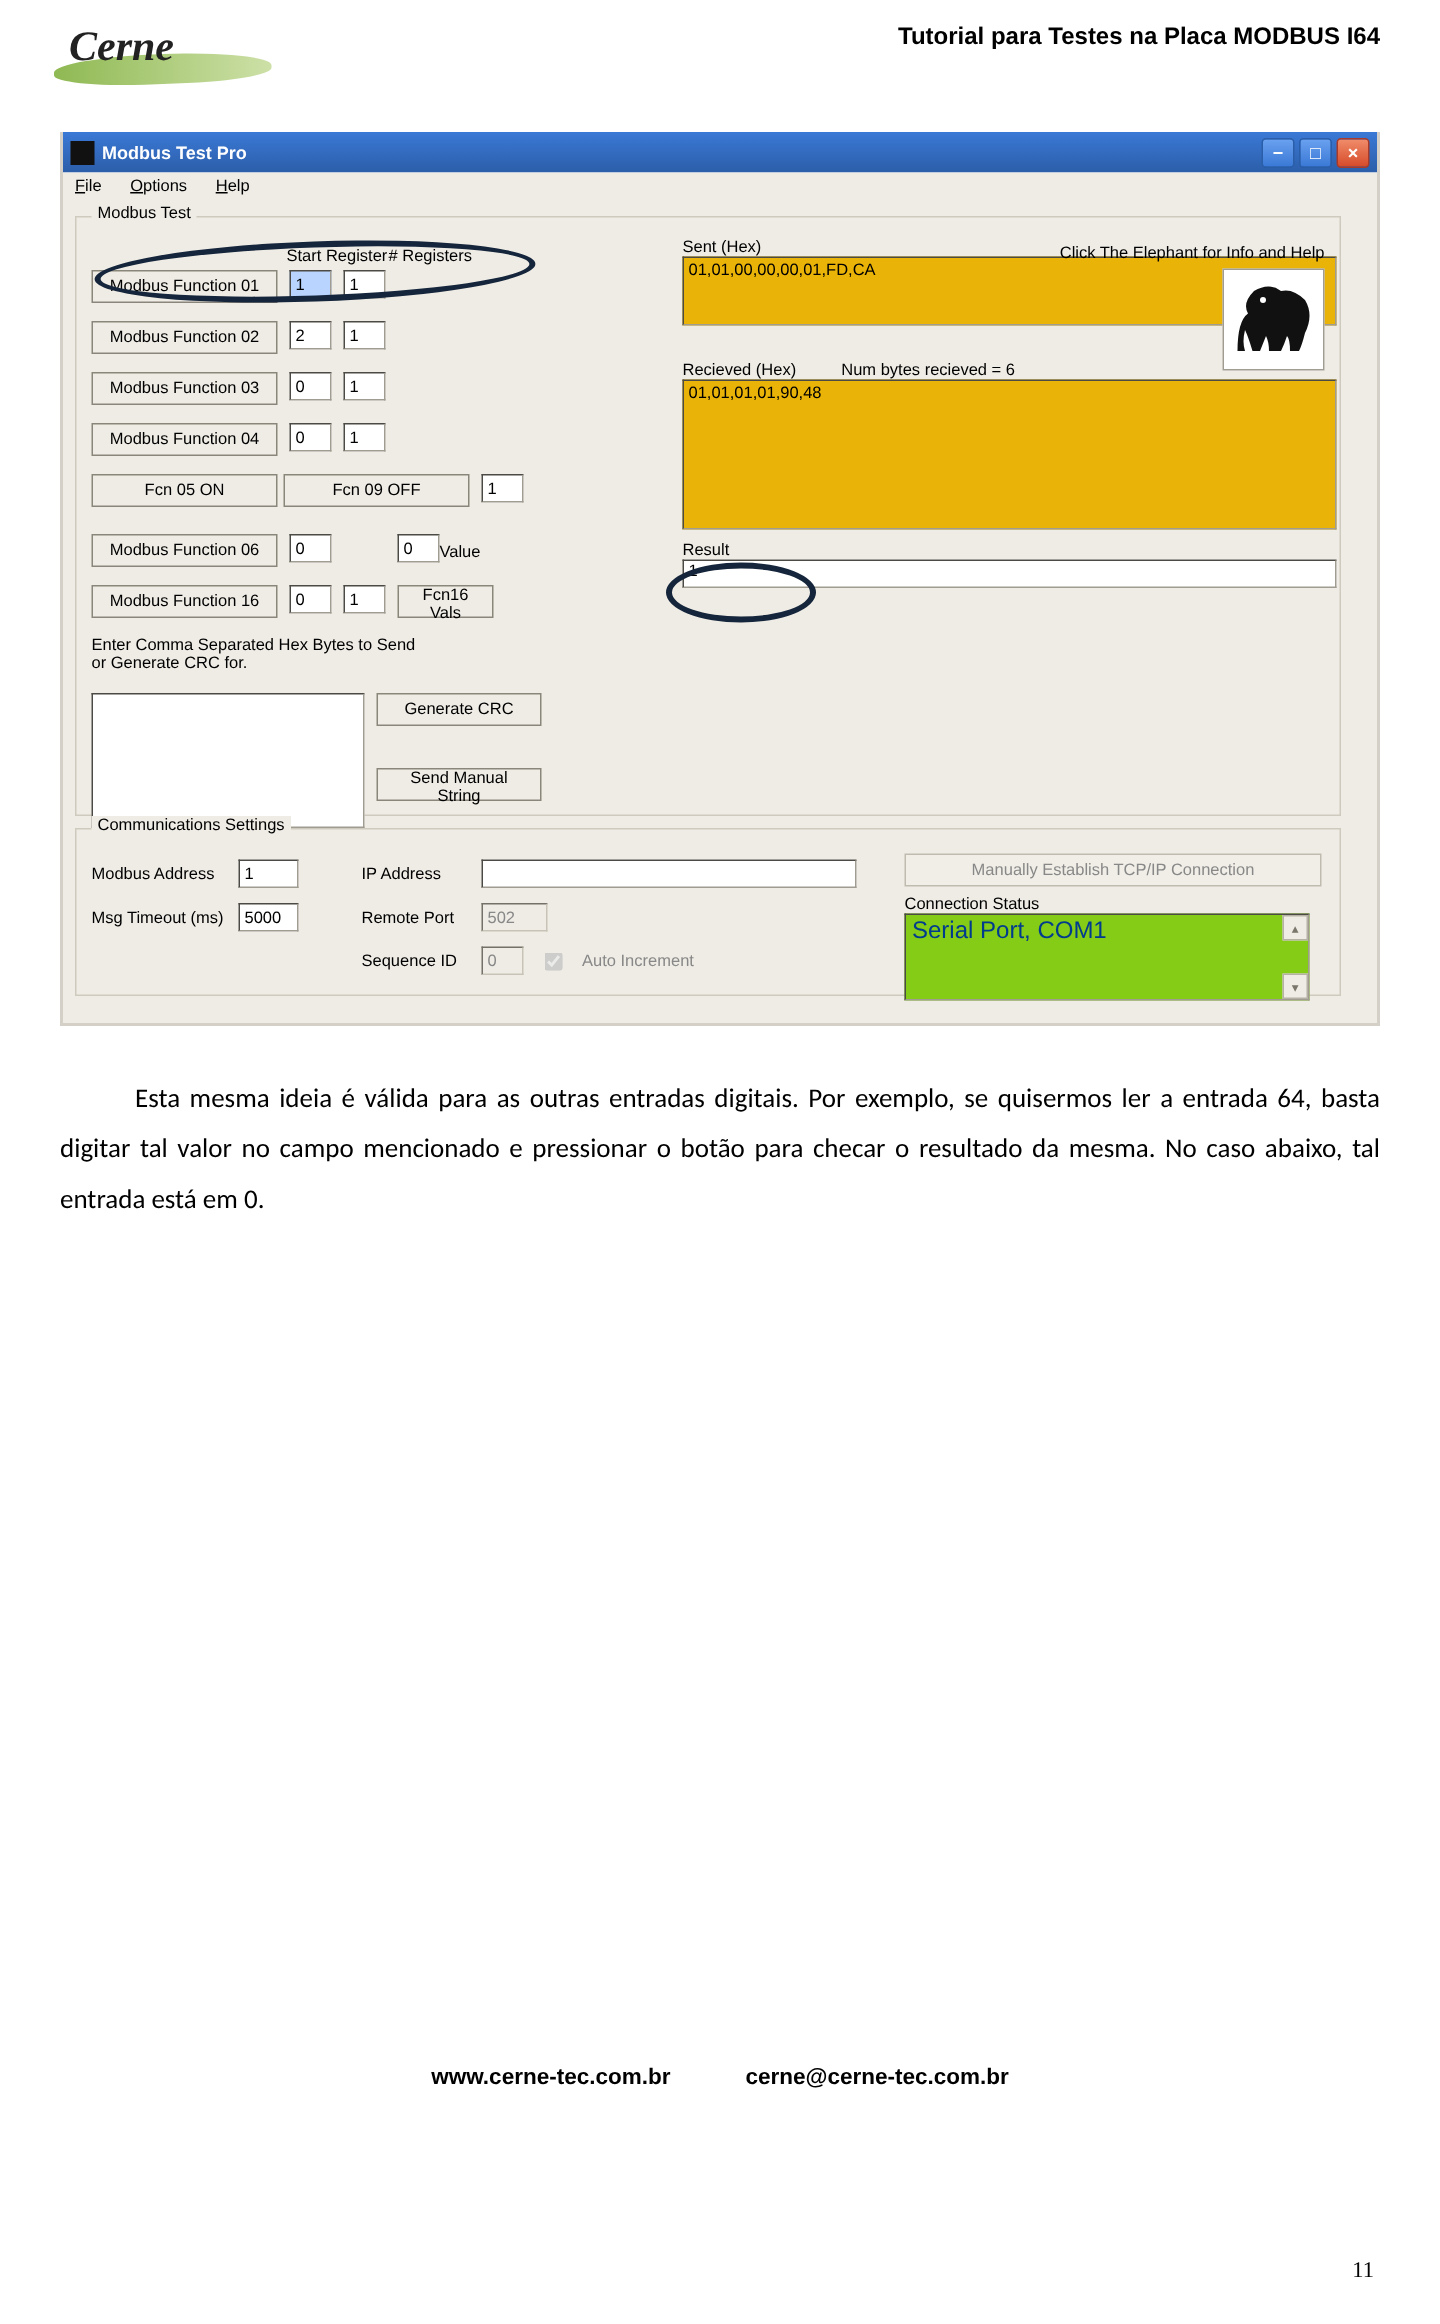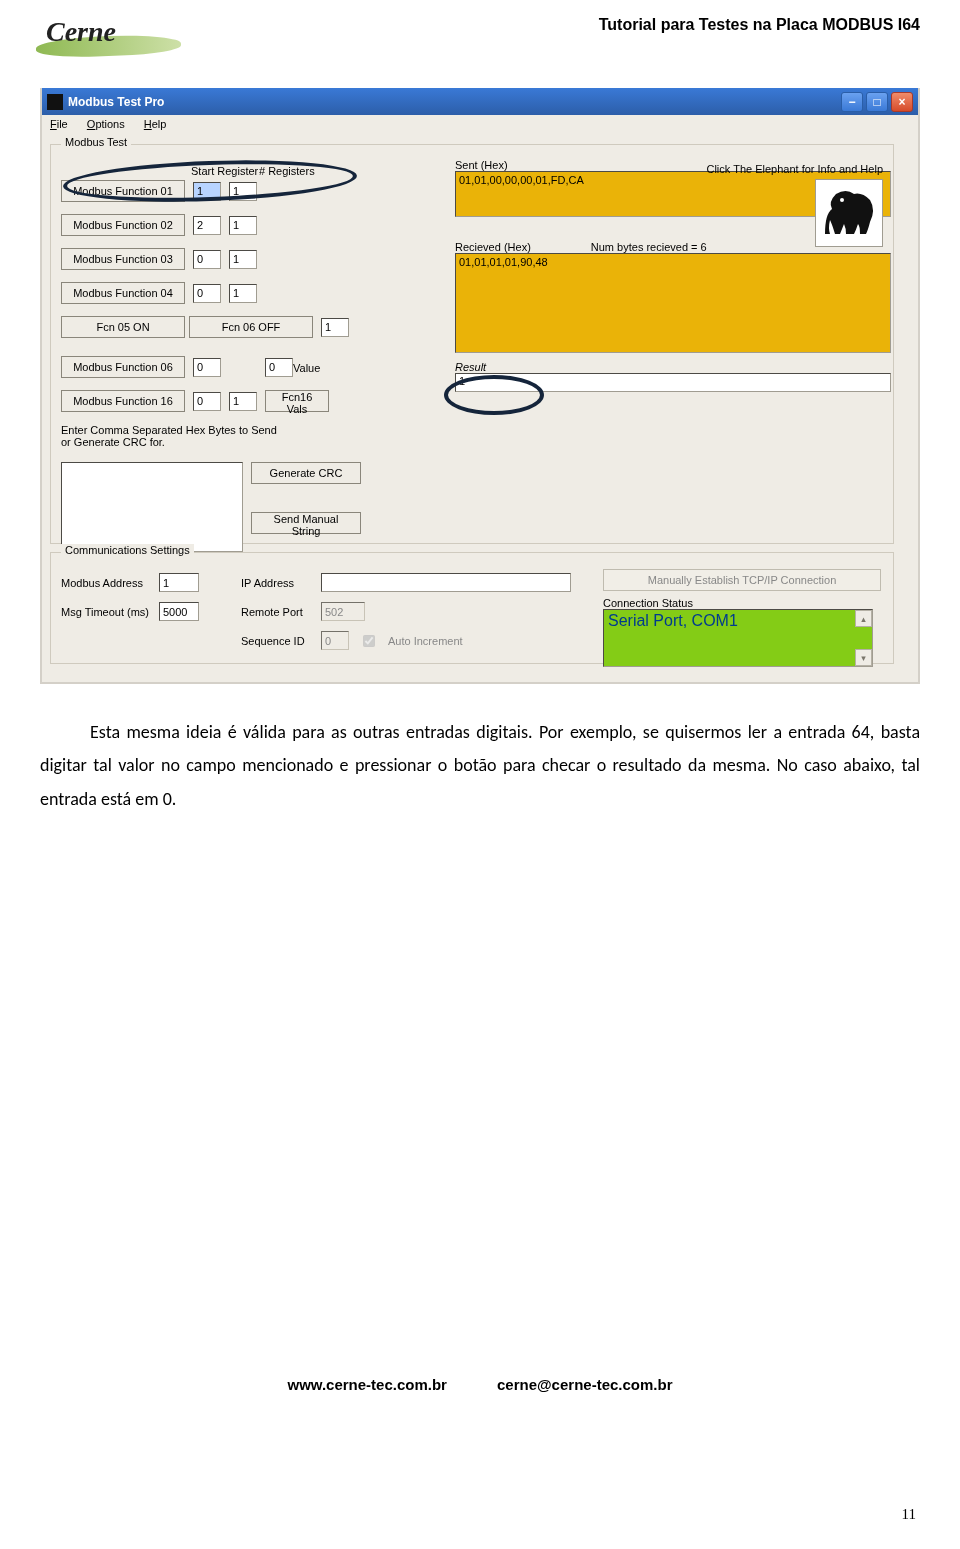--- a/index.html
+++ b/index.html
@@ -27,21 +27,21 @@
   .btn.w110 { width: 110px; text-align: center; }
   .btn.grey { color: #888; background:#f1eee7; border:1px solid #bfbbaf;}
   .btn.tcp { width: 230px; }
   .txt { background: #fff; border: 1px inset #a09c91; font-size: 11px; height: 19px; padding: 1px 3px; }
   .txt.ro { background:#efece5; border:1px inset #c8c3b6; color:#888;}
   .lbl { font-size: 11px; }
   .row { display: flex; align-items: center; gap: 6px; }
   .mt-area { position: relative; }
   .col-left { width: 305px; }
   .col-right { position:absolute; left:394px; top:-6px; right:0; }
-  .fn-row { display:flex; align-items:center; gap:8px; margin-bottom:12px; }
+  .fn-row { display:flex; gap:8px; margin-bottom:12px; }
   .fn-row .btn { width:124px; }
   .fn-row .txt.small { width:28px; }
   .fn-row .txt.small2 { width:28px; }
   .bigtext { background:#eab308; border:1px inset #a09c91; width:436px; height:46px; font-size:11px; padding:2px 3px; font-family: Arial; }
   .bigtext.h2 { height:100px; }
   .resultbox { background:#fff; border:1px inset #a09c91; width:436px; height:19px; font-size:11px; padding:1px 3px; }
   .elephant-label { font-size:11px; }
   .elephant { width:68px; height:68px; background:#fff; border:1px solid #a09c91; display:flex; align-items:center; justify-content:center; }
   .manualbox { width:182px; height:90px; background:#fff; border:1px inset #a09c91; font-size:11px; }
   .annot-circle { position:absolute; border:4px solid #15253b; border-radius:50%; background:transparent; z-index:50; }
@@ -109,21 +109,21 @@
               <input class="txt small" value="0" style="">
               <input class="txt small2" value="1" style="">
             </div>
             <div class="fn-row">
               <button class="btn">Modbus Function 04</button>
               <input class="txt small" value="0" style="">
               <input class="txt small2" value="1" style="">
             </div>
             <div class="fn-row">
               <button class="btn w60">Fcn 05 ON</button>
-              <button class="btn w60" style="margin-left:-4px">Fcn 06 OFF</button>
+              <button class="btn w60" style="margin-left:-4px">Fcn 09 OFF</button>
               <input class="txt small" value="1" style="">
             </div>
 
             <div style="position:absolute; left:232px; top:193px;"><span class="lbl">Value</span></div>
 
             <div class="fn-row" style="margin-top:18px;">
               <button class="btn">Modbus Function 06</button>
               <input class="txt small" value="0" style="">
               <span style="width:28px"></span>
               <input class="txt small" value="0" style="">
@@ -159,27 +159,27 @@
 
             <div style="position:absolute; right:0; top:20px;">
               <div class="elephant">
                 <svg width="58" height="58" viewBox="0 0 58 58">
                   <path d="M5 50 Q5 30 12 25 Q8 18 16 10 Q26 4 34 10 Q42 8 50 16 Q56 26 50 38 Q48 46 46 50 L40 50 Q40 42 38 40 Q36 46 34 50 L26 50 Q26 44 24 40 L20 50 L15 50 Q12 40 10 36 Q8 44 10 50 Z" fill="#111"></path>
                   <circle cx="22" cy="16" r="2" fill="#fff"></circle>
                 </svg>
               </div>
             </div>
 
-            <div class="row" style="margin-top:24px; width:436px; gap:60px;">
+            <div class="row" style="margin-top:24px; width:436px; gap:30px;">
               <span class="lbl">Recieved (Hex)</span>
               <span class="lbl">Num bytes recieved = 6</span>
             </div>
             <div class="bigtext h2"><span>01,01,01,01,90,48</span></div>
 
-            <div class="lbl" style="margin-top:8px;font-style:italic;">Result</div>
+            <div class="lbl" style="margin-top:8px;">Result</div>
             <div class="resultbox"><span>1</span></div>
           </div>
 
         </div>
       </div>
 
       <div class="groupbox" style="height:112px;">
         <span class="legend">Communications Settings</span>
         <div style="position:relative; height:85px;">
           <div style="position:absolute; left:0; top:0;">

